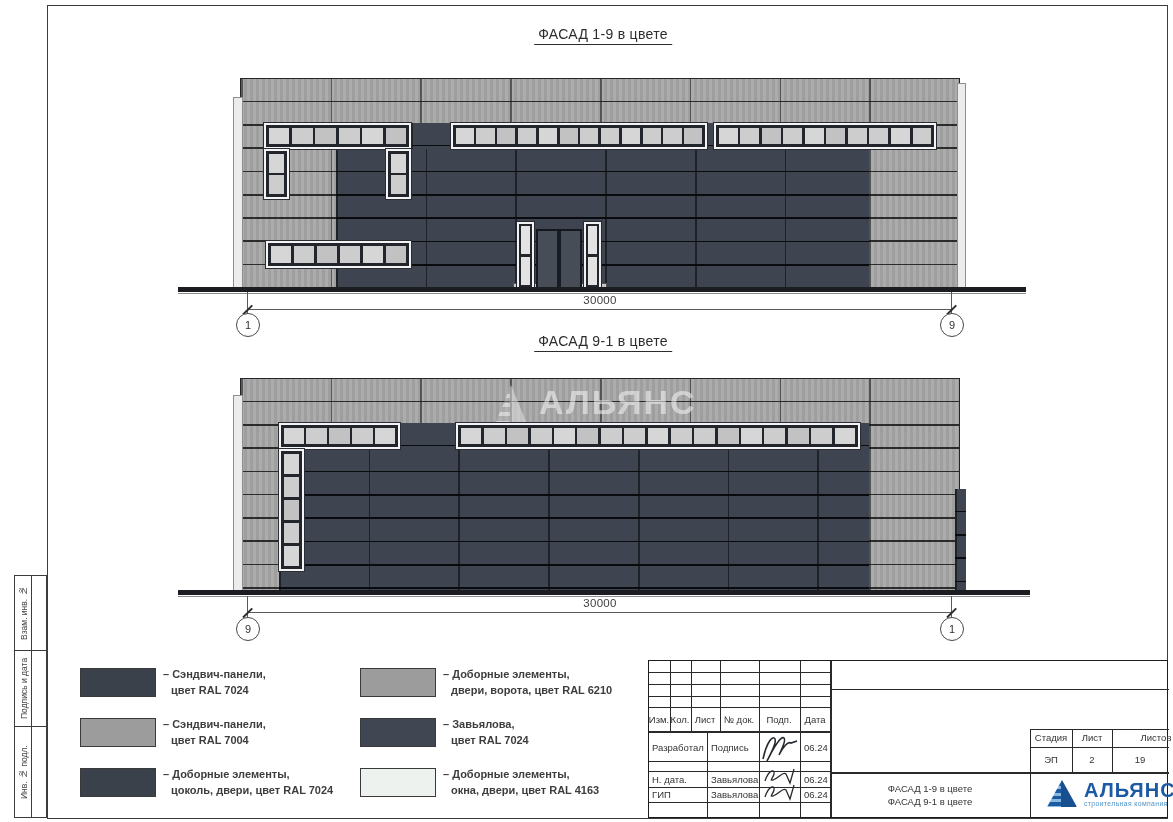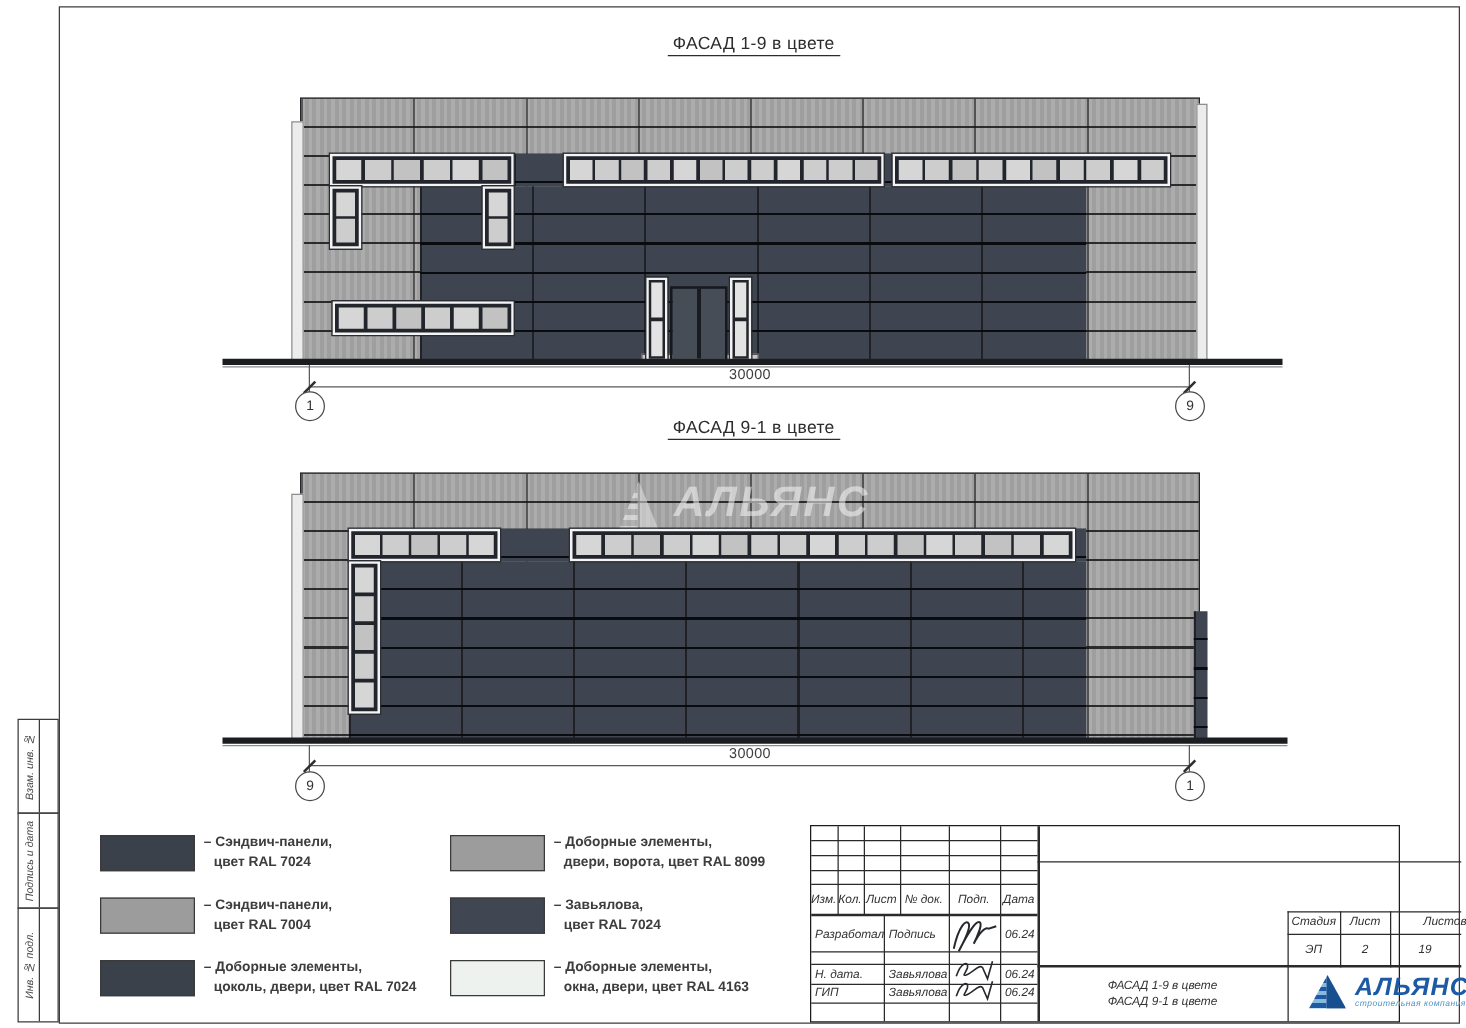--- a/index.html
+++ b/index.html
@@ -1,18 +1,18 @@
 <!DOCTYPE html>
 <html style="--panel-light: #a7a7a7; --panel-dark: #3f4550; --window-glass: #cdcdcd; --window-frame: #f4f4f4; --logo-blue: #1d5aa4; --logo-light: #8ab9e0; --logo-deep: #174f8f;"><head>
 <meta charset="utf-8">
 <style>
   html,body{margin:0;padding:0;background:#fff;}
   #page{position:relative;width:1173px;height:822px;background:#fff;overflow:hidden;
         font-family:"Liberation Sans",sans-serif;color:#3b3b3b;}
-  .abs{position:absolute;font-style:italic;}
+  .abs{position:absolute;}
   
   #frame{left:47px;top:5px;width:1119px;height:812px;border:1.7px solid #3c3c3c;}
   
   .mbox{left:14px;width:33px;border:1.4px solid #3c3c3c;box-sizing:border-box;}
   .mbox .vtxt{position:absolute;left:1px;top:0;bottom:0;width:15px;display:flex;align-items:center;justify-content:center;
         writing-mode:vertical-rl;transform:rotate(180deg);font-size:8.5px;color:#444;white-space:nowrap;}
   .mbox .mdiv{position:absolute;left:16px;top:0;bottom:0;width:0;border-left:1px solid #3c3c3c;}
   
   .facade{border:1.6px solid #23262b;box-sizing:content-box;
      background-color:var(--panel-light);
@@ -56,21 +56,21 @@
       background:
         repeating-linear-gradient(to bottom, rgba(255,255,255,.5) 0 4px, rgba(190,190,190,.35) 4px 9px) left/48% 100% no-repeat,
         linear-gradient(rgba(225,225,225,.55),rgba(225,225,225,.55)) right/52% 100% no-repeat;}
   .wm-brand{font-size:34px;font-weight:bold;color:rgba(245,245,245,.55);letter-spacing:2px;line-height:34px;}
   .wm-sub{font-size:8px;color:rgba(240,240,240,.5);letter-spacing:1px;}
   
   .sw{position:absolute;width:76px;height:29px;border:1.2px solid #3a3a3a;box-sizing:border-box;}
   .ltext{position:absolute;font-size:11px;color:#3d3d3d;line-height:15.5px;white-space:nowrap;font-weight:bold;}
   .ltext .l2{padding-left:8px;}
   
-  #tb{left:648px;top:660px;width:472px;height:158px;border:1.8px solid #1c1c1c;box-sizing:border-box;font-size:9.5px;color:#333;}
+  #tb{left:648px;top:660px;width:520px;height:158px;border:1.8px solid #1c1c1c;box-sizing:border-box;font-size:9.5px;color:#333;}
   .tbl{position:absolute;background:#2a2a2a;}
   .tbtxt{position:absolute;white-space:nowrap;color:#333;}
   .c{transform:translateX(-50%);}
   .sig{position:absolute;}
   .logo{position:absolute;display:flex;align-items:center;gap:7px;}
   .logo-tri{width:30px;height:27px;clip-path:polygon(50% 0,0 100%,100% 100%);
       background:
         repeating-linear-gradient(to bottom, var(--logo-light) 0 3px, var(--logo-blue) 3px 6.5px) left/48% 100% no-repeat,
         linear-gradient(var(--logo-deep),var(--logo-deep)) right/52% 100% no-repeat;}
   .logo-brand{font-size:20px;font-weight:bold;color:var(--logo-blue);letter-spacing:1px;line-height:19px;}
@@ -253,21 +253,21 @@
     <div class="l2">цвет RAL 7004</div>
   </div>
   <div class="sw" style="left: 80px; top: 768px; background: rgb(58, 65, 75);"></div>
   <div class="ltext" style="left:163px;top:767px;">
     <div>– Доборные элементы,</div>
     <div class="l2">цоколь, двери, цвет RAL 7024</div>
   </div>
   <div class="sw" style="left: 360px; top: 668px; background: rgb(156, 156, 156);"></div>
   <div class="ltext" style="left:443px;top:667px;">
     <div>– Доборные элементы,</div>
-    <div class="l2">двери, ворота, цвет RAL 8099</div>
+    <div class="l2">двери, ворота, цвет RAL 6210</div>
   </div>
   <div class="sw" style="left: 360px; top: 718px; background: rgb(64, 70, 82);"></div>
   <div class="ltext" style="left:443px;top:717px;">
     <div>– Завьялова,</div>
     <div class="l2">цвет RAL 7024</div>
   </div>
   <div class="sw" style="left: 360px; top: 768px; background: rgb(237, 242, 238);"></div>
   <div class="ltext" style="left:443px;top:767px;">
     <div>– Доборные элементы,</div>
     <div class="l2">окна, двери, цвет RAL 4163</div>

